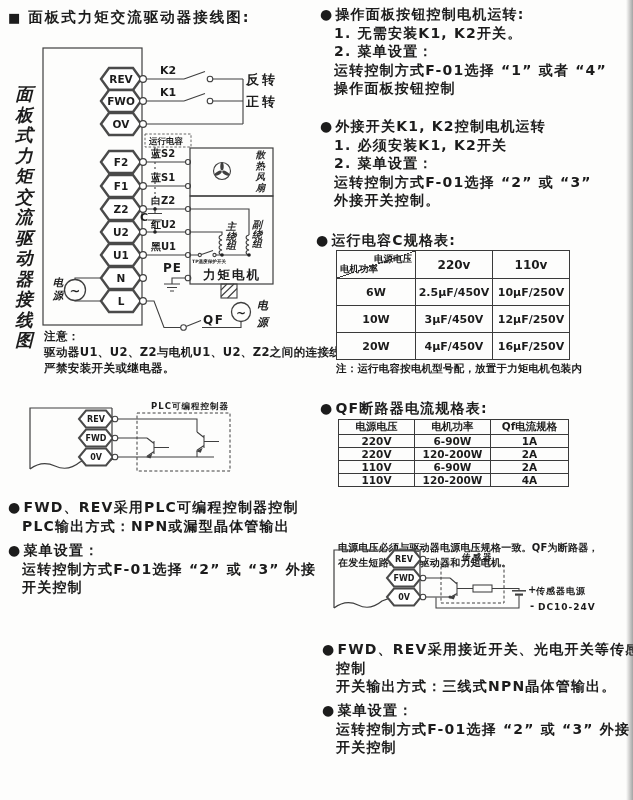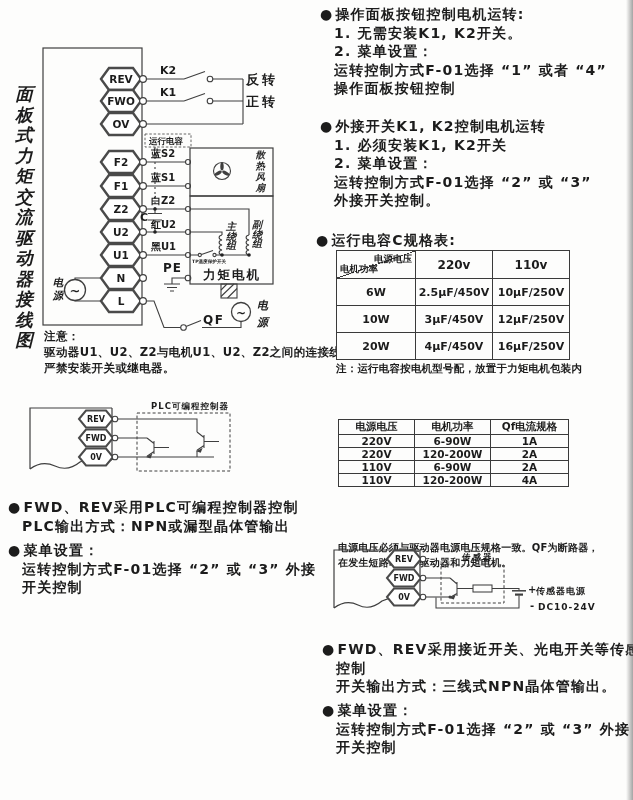--- a/index.html
+++ b/index.html
@@ -38,20 +38,23 @@
   .diagcell .cb { position:absolute; bottom:2px; left:3px; font-size:9.5px; }
   svg text { font-family:"DejaVu Sans","Liberation Sans",sans-serif; font-weight:bold; fill:#1c1c1c; }
   .edge { right:0; top:0; width:7px; height:800px;
     background: linear-gradient(to right, rgba(90,90,90,0), rgba(90,90,90,0.55)); }
 </style>
 </head>
 <body>
 
 <div id="page">
 
+  <div class="abs heading">
+    <span class="sq">■</span><span>面板式力矩交流驱动器接线图:</span>
+  </div>
 
   <div class="abs vtext vtitle">面板式力矩交流驱动器接线图</div>
 
   <svg class="abs" style="left:0;top:40px" width="316" height="352" viewBox="0 0 316 352">
     <g fill="none" stroke="#3f3f3f" stroke-width="1.2">
       <rect x="43" y="8" width="99" height="277"></rect>
     </g>
 
     <g fill="none" stroke="#3f3f3f" stroke-width="1.1">
 
@@ -263,20 +266,23 @@
     </tr>
     <tr>
       <td>20W</td>
       <td>4μF/450V</td>
       <td>16μF/250V</td>
     </tr>
   </tbody>
     </table>
   <div class="tnote" style="left:336px;top:362px">注：运行电容按电机型号配，放置于力矩电机包装内</div>
 
+  <div class="sec" style="left:320px;top:399px">
+    <div><span class="dot">●</span><span>QF断路器电流规格表:</span></div>
+  </div>
   <table id="qfTable" class="dtable" style="left:338px;top:419px">
     <tbody>
         <tr>
       <th style="width:76px">电源电压</th>
       <th style="width:76px">电机功率</th>
       <th style="width:78px">Qf电流规格</th>
     </tr>
     <tr>
       <td>220V</td>
       <td>6-90W</td>

